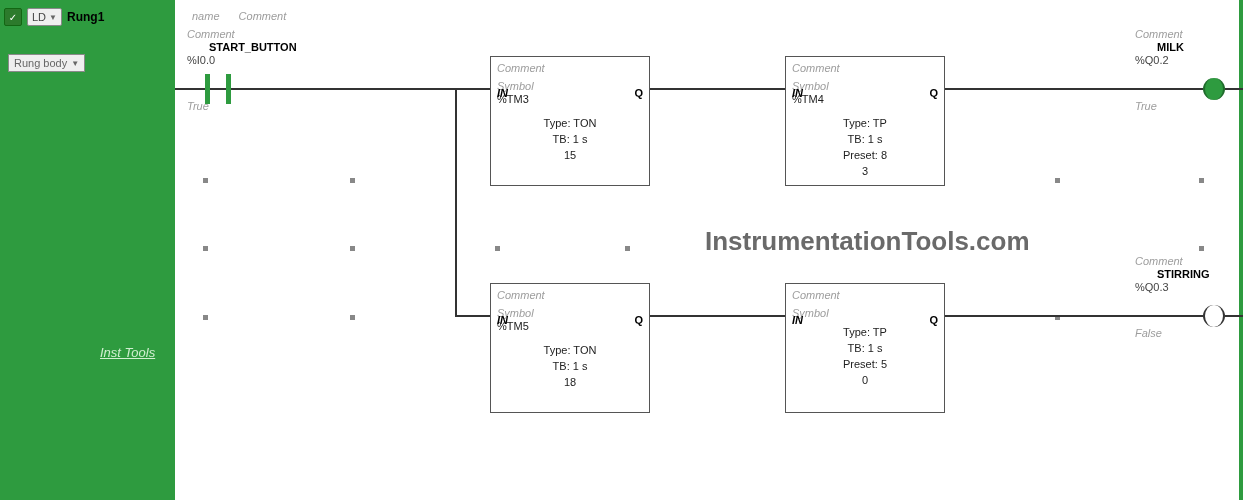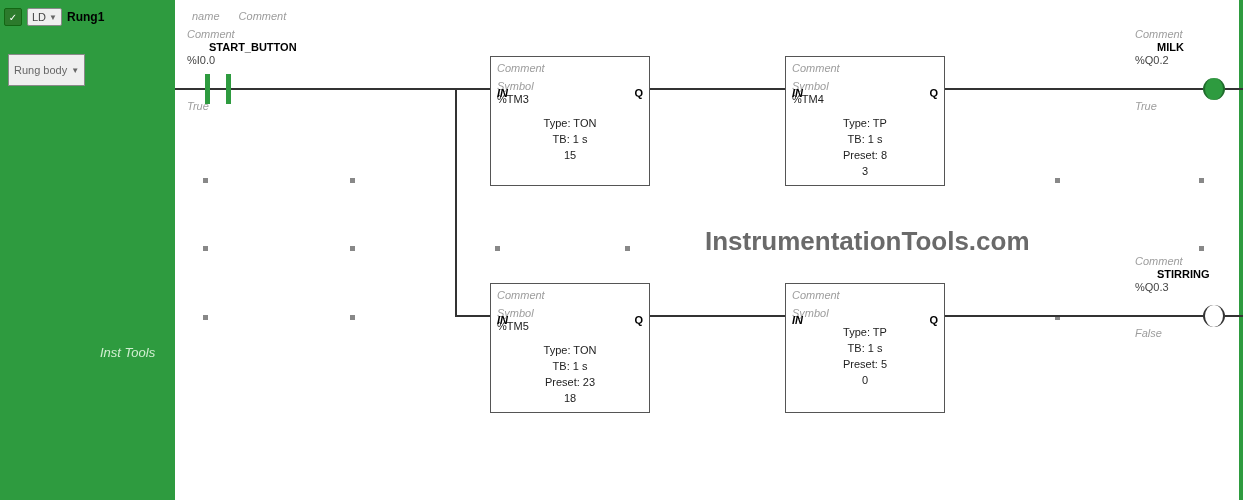--- a/index.html
+++ b/index.html
@@ -51,33 +51,34 @@
   }
   .tri { font-size: 8px; color: #666; }
   .rung-title {
     color: #000; font-weight: 700; font-size: 12px;
   }
   .rung-body-dd {
     position: absolute;
     left: 8px; top: 54px;
     background: #efefef;
     border: 1px solid #8a8a8a;
-    height: 32px; line-height: 15px;
+    height: 18px; line-height: 15px;
     padding: 0 5px;
     font-size: 11px;
     color: #666;
     display: flex; align-items: center; gap: 4px;
     cursor: pointer;
   }
   .inst-tools-text {
     position: absolute;
     left: 100px; top: 345px;
     color: #d1efd1;
     font-style: italic;
     font-size: 13px;
+    text-decoration: underline;
   }
   .header-labels {
     position: absolute;
     left: 192px; top: 10px;
     color: #9d9d9d;
     font-style: italic;
     font-size: 11px;
   }
   .header-labels span { margin-right: 16px; }
 
@@ -291,21 +292,20 @@
 
   <div class="fbox" style="left:315px;top:283px">
     <div class="row-head">Comment</div>
     <div class="row-head">Symbol</div>
     <div class="addr">%TM5</div>
     <div class="in-lbl">IN</div>
     <div class="q-lbl">Q</div>
     <div class="body">
       <div>Type: TON</div>
       <div>TB: 1 s</div>
-      <div>Preset: 23</div>
       <div>18</div>
     </div>
   </div>
 
   <div class="fbox" style="left:610px;top:283px">
     <div class="row-head">Comment</div>
     <div class="row-head">Symbol</div>
     <div class="in-lbl">IN</div>
     <div class="q-lbl">Q</div>
     <div class="body">

